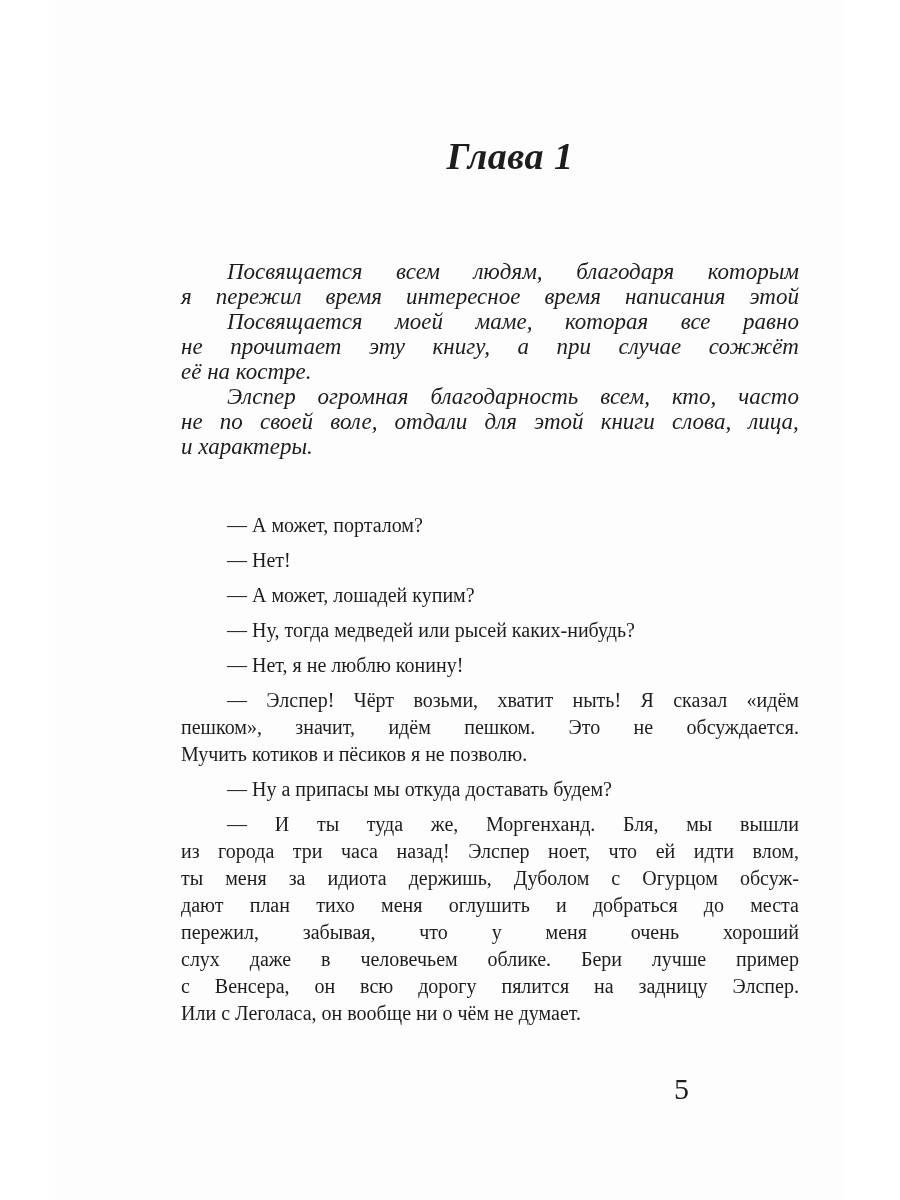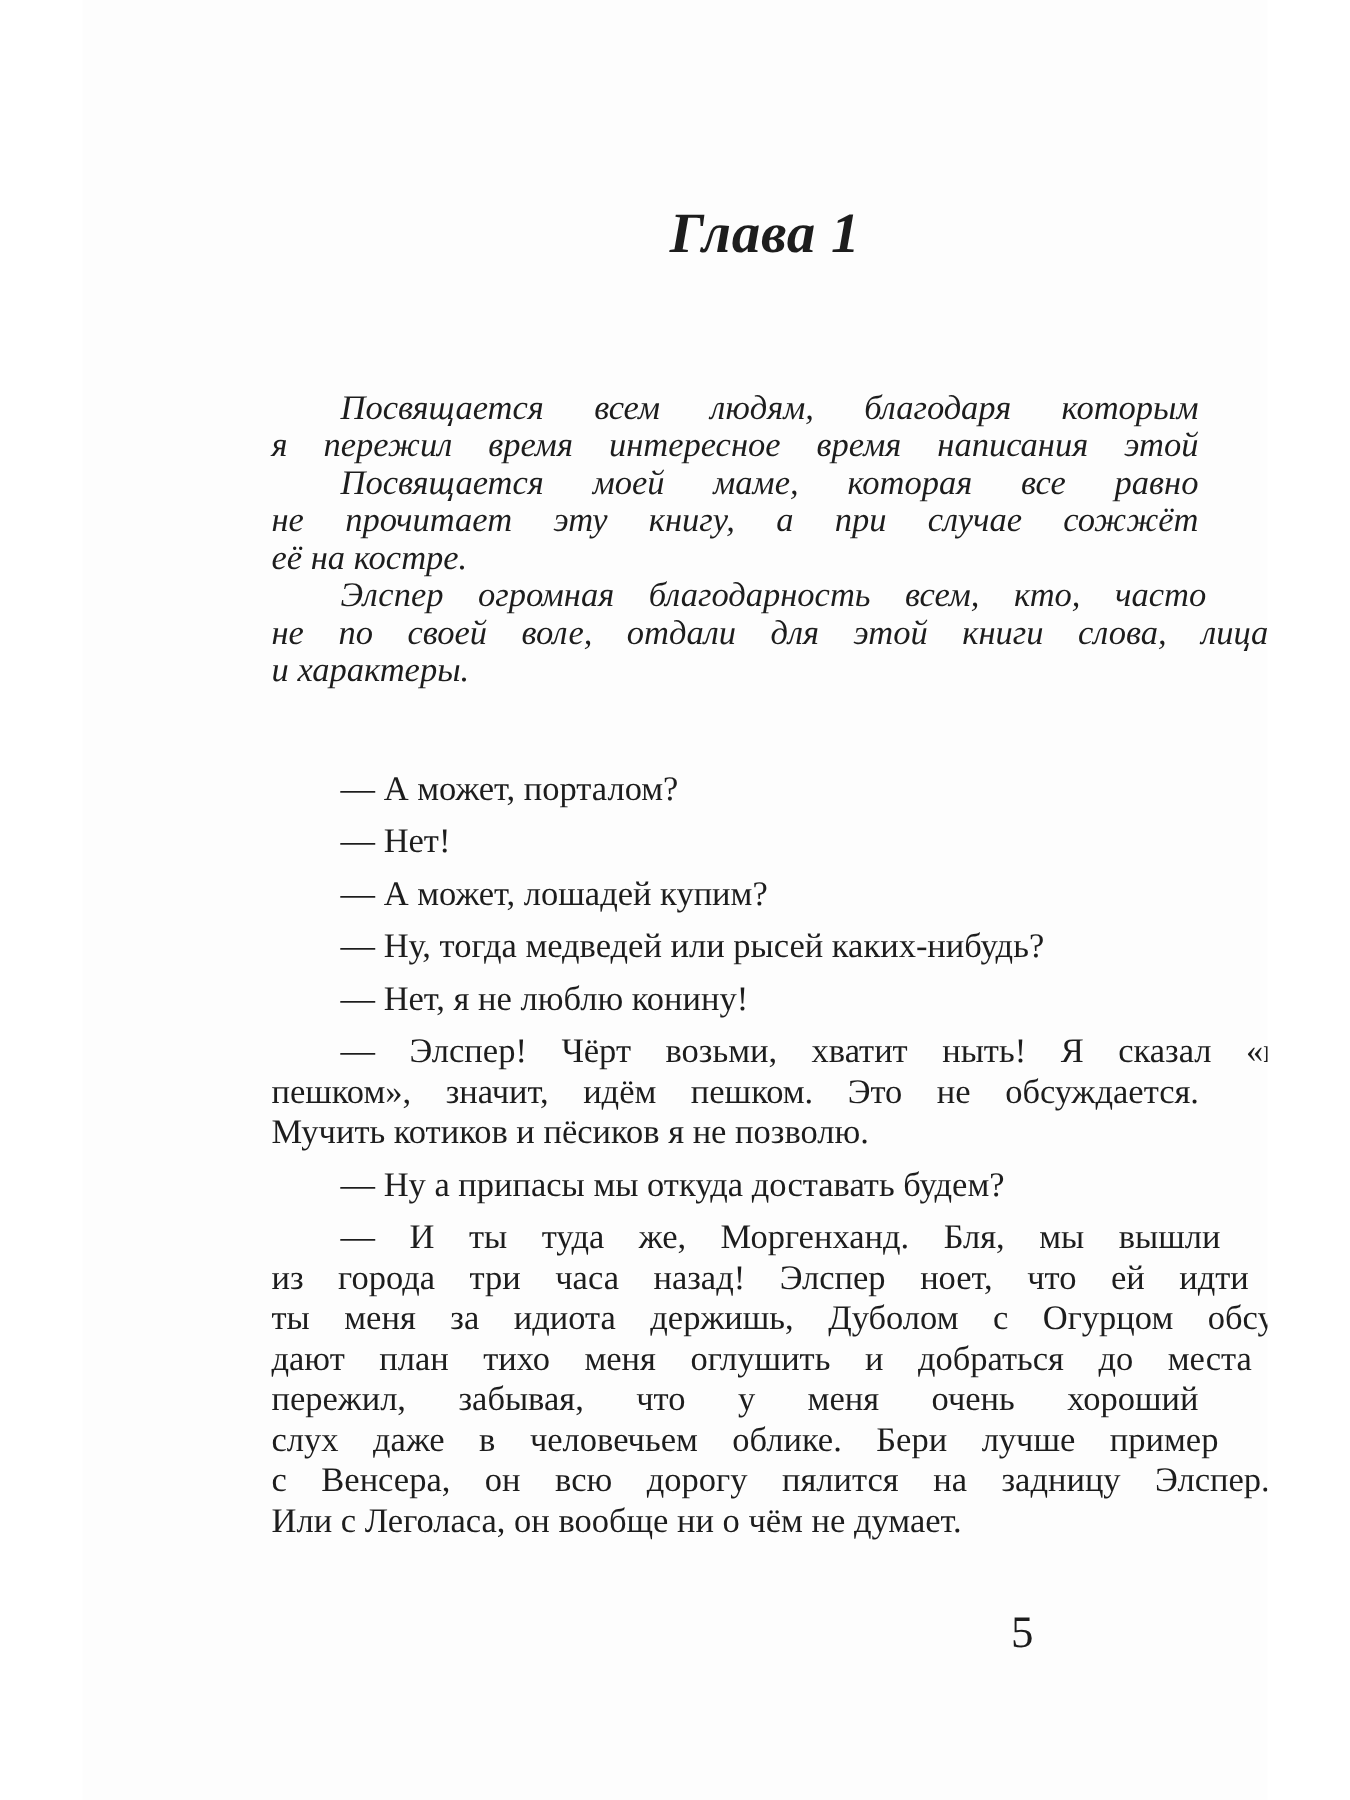--- a/index.html
+++ b/index.html
@@ -31,30 +31,29 @@
     letter-spacing: 0.5px;
   }
   .dedication {
     margin-top: 81px;
     font-style: italic;
     font-size: 23px;
     line-height: 25px;
   }
   .dialogue {
     margin-top: 53px;
-    font-size: 23px;
+    font-size: 20px;
     line-height: 27px;
   }
   .dialogue .para { margin-bottom: 8px; }
   .dedication .para { margin-bottom: 0; }
   .line { min-height: 1em; }
   .line.just {
     display: flex;
     justify-content: space-between;
-    gap: 23px;
   }
   .line.just span { white-space: pre; }
   .line.indent { padding-left: 46px; }
   .page-number {
     position: absolute;
     top: 1072px;
     right: 156px;
     font-size: 30px;
     line-height: 34px;
     text-align: right;

